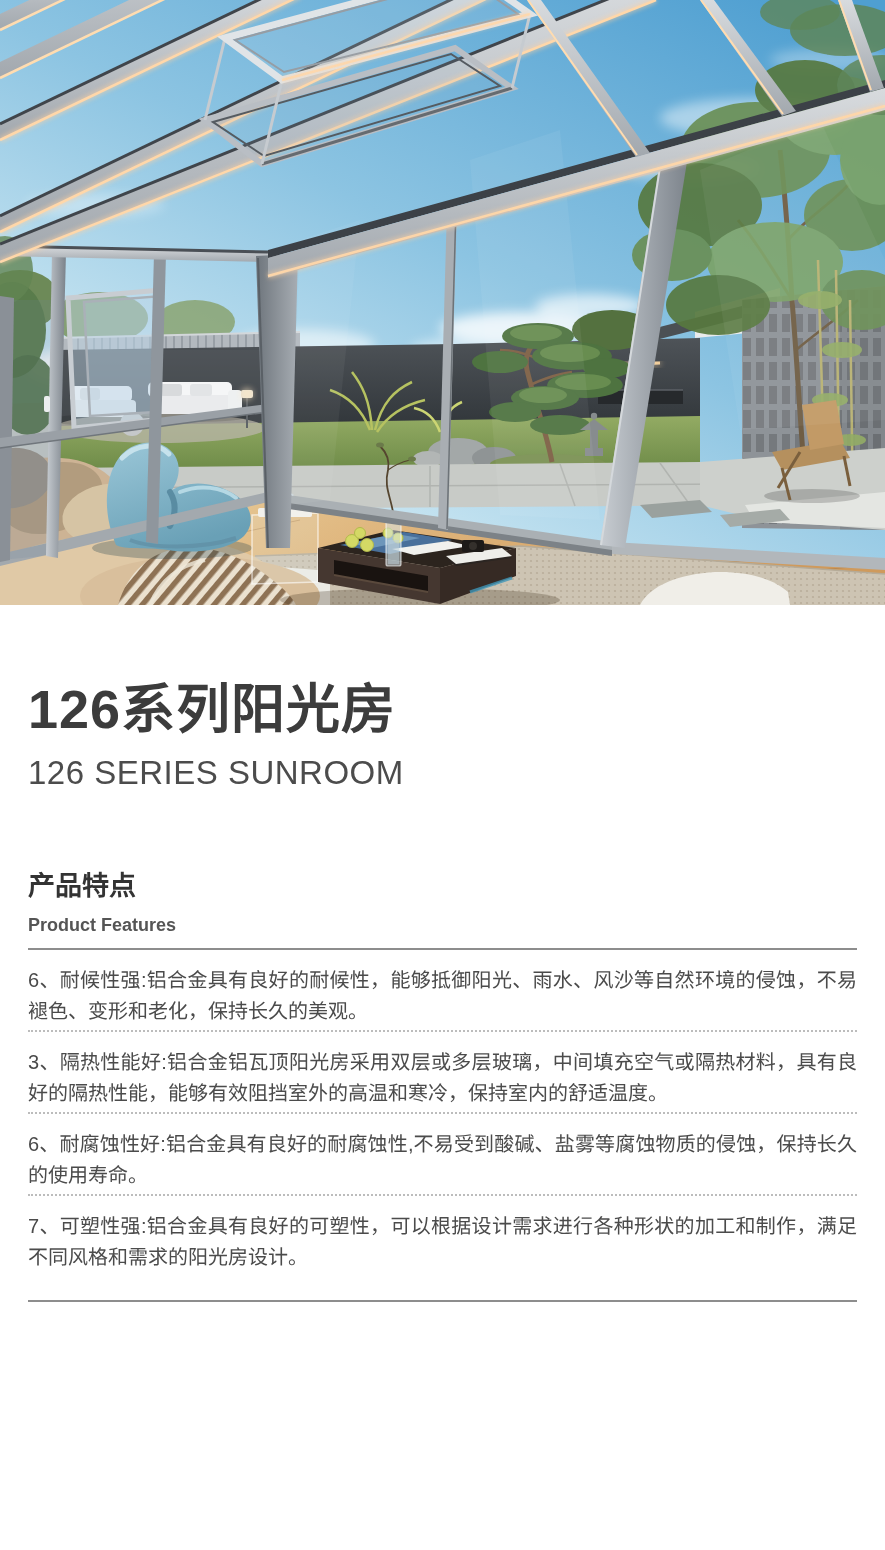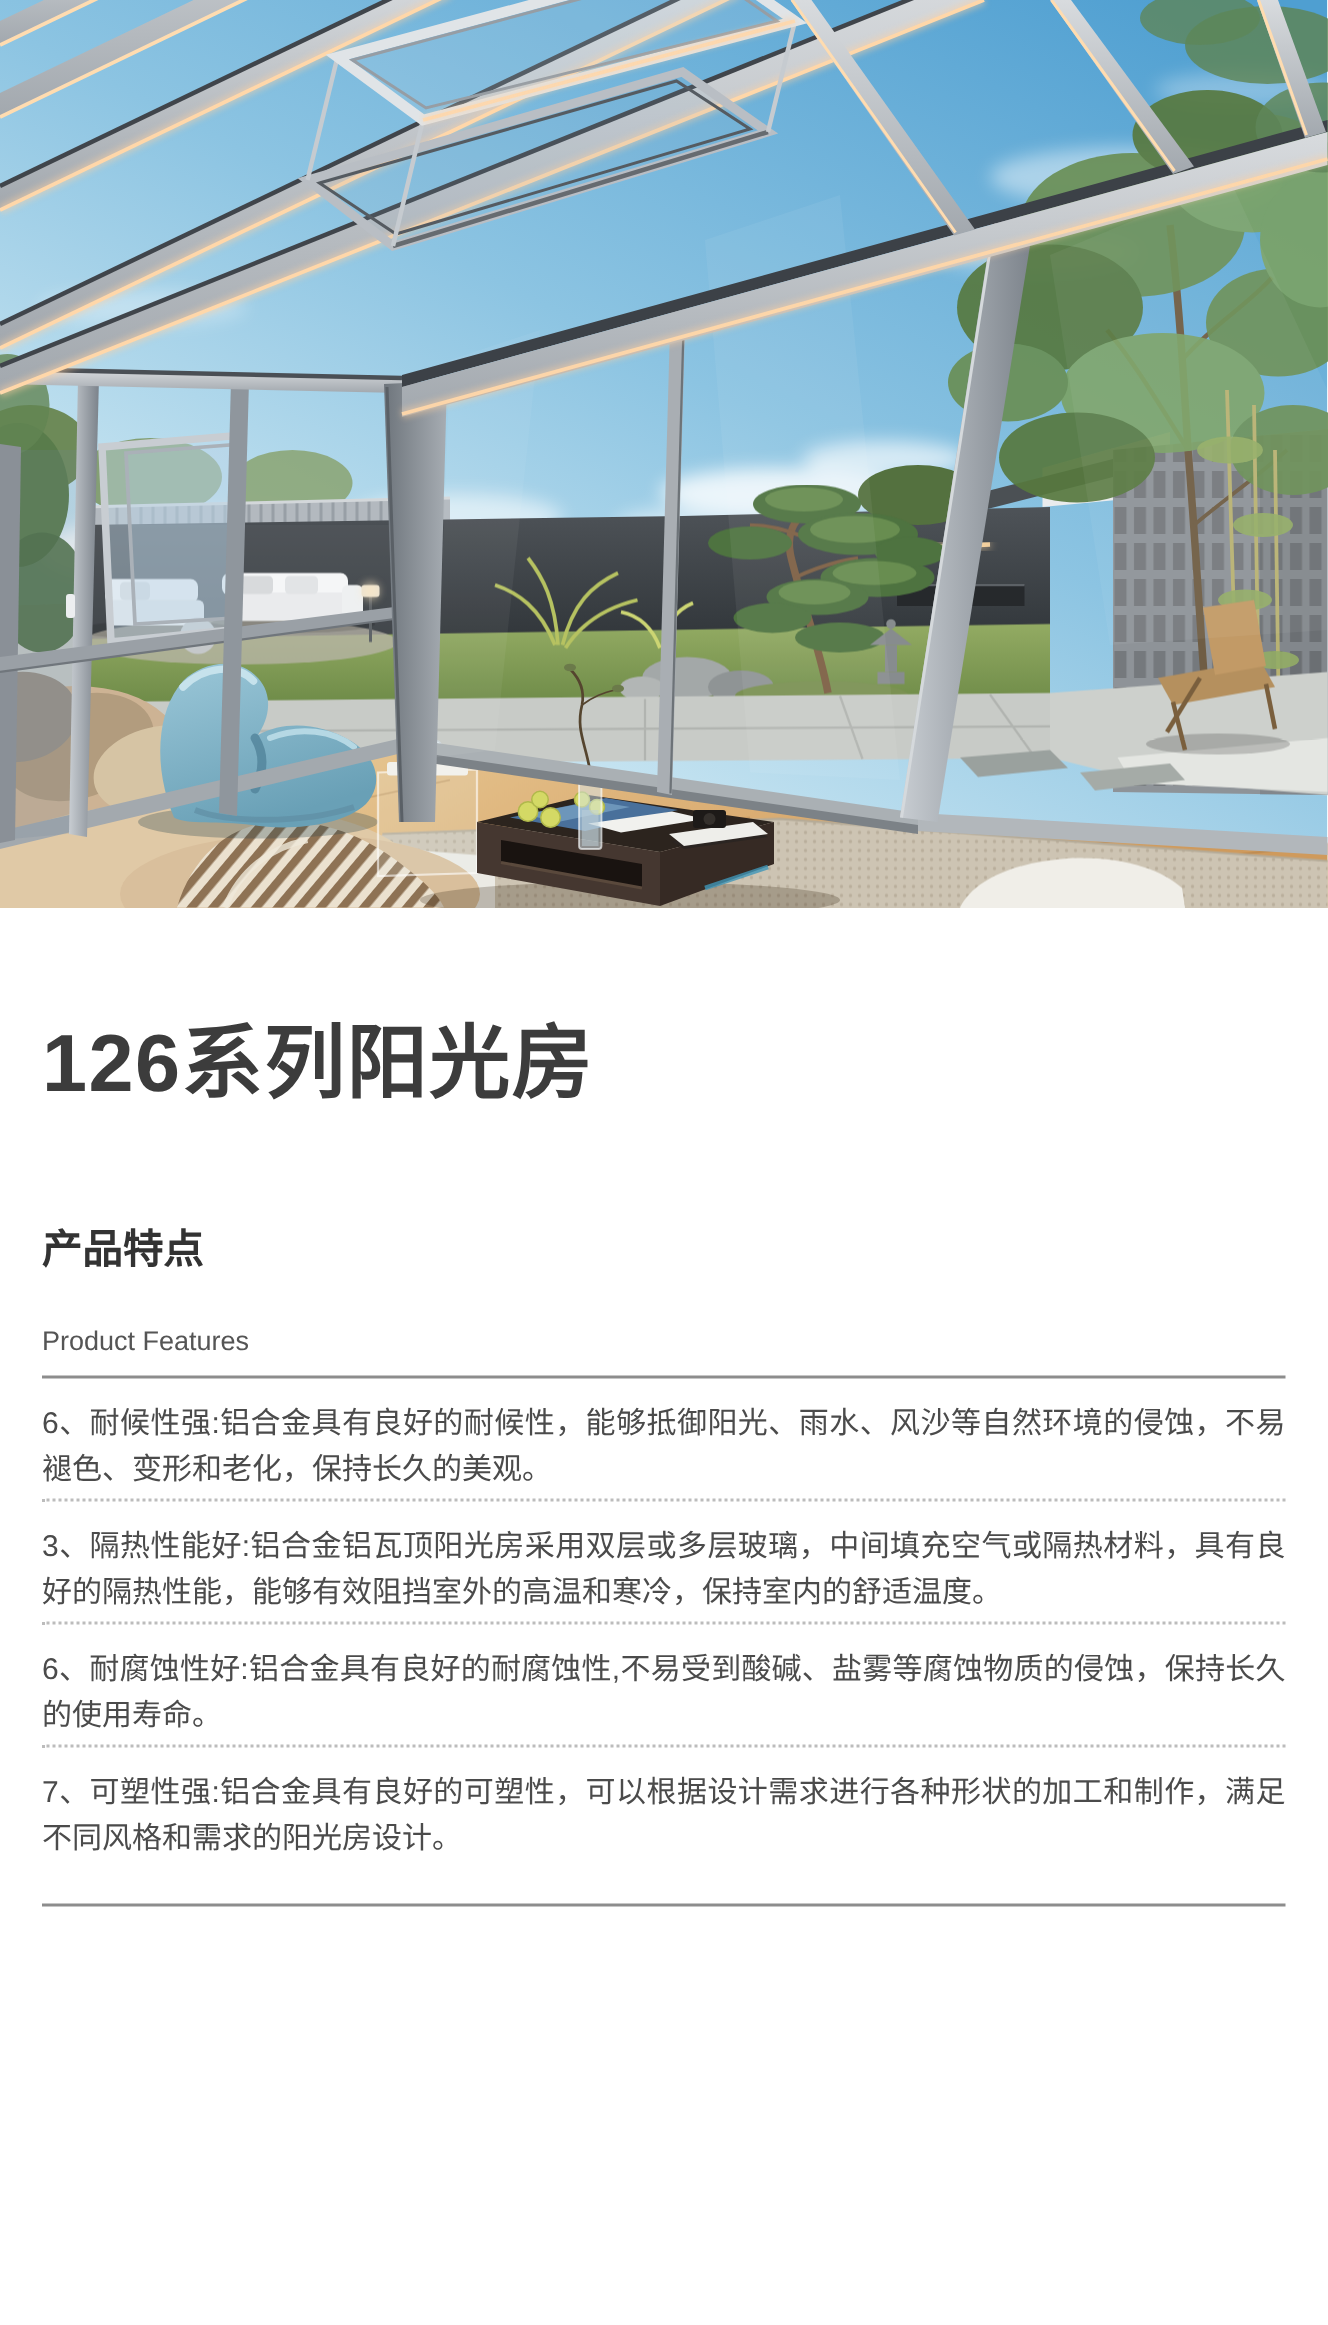--- a/index.html
+++ b/index.html
@@ -3,21 +3,21 @@
 <meta charset="utf-8">
 <style>
   html,body{margin:0;padding:0;background:#ffffff;}
   body{width:885px;font-family:"Liberation Sans","DejaVu Sans",sans-serif;color:#4b4b4b;}
   .hero{display:block;width:885px;height:605px;}
   .content{padding:0 28px 53px 28px;}
   .title-cn{margin:74px 0 16px 0;font-size:54px;line-height:1.12;font-weight:700;color:#3c3c3c;letter-spacing:1px;}
   .title-en{margin:16px 0 0 0;font-size:33px;line-height:1.1;font-weight:400;color:#4c4c4c;letter-spacing:.5px;}
   .section-head{margin-top:72px;display:flex;align-items:baseline;gap:12px;flex-direction:column;}
   .section-cn{font-size:27px;font-weight:700;color:#333333;}
-  .section-en{font-size:18px;font-weight:400;color:#555555;margin-top:22px;}
+  .section-en{font-size:18px;font-weight:700;color:#555555;}
   .divider{border:0;border-top:2px solid #8d8d8d;margin:12px 0 0 0;}
   .features{list-style:none;margin:0;padding:0;}
   .features li{font-size:20px;line-height:31px;color:#4b4b4b;padding:15px 0 3px 0;border-bottom:2px dotted #bcbcbc;text-align:justify;}
   .features li:last-child{border-bottom:2px solid #8d8d8d;padding-bottom:27px;}
 </style>
 </head>
 <body>
 
 <svg class="hero" viewBox="0 0 885 605" xmlns="http://www.w3.org/2000/svg" preserveAspectRatio="none" aria-label="sunroom rendering">
   <defs>
@@ -388,20 +388,21 @@
       <path d="M225,38 L470,-28 L530,14 L282,80 Z" fill="#b9d4e6" fill-opacity=".18" stroke="#e0e4e7" stroke-width="7"></path>
       <path d="M235,40 L466,-22 L518,14 L284,72 Z" fill="none" stroke="#969da4" stroke-width="2"></path>
       <line x1="282" y1="80" x2="530" y2="14" stroke="#ffdcb2" stroke-width="2.5" opacity=".9"></line>
       <line x1="282" y1="80" x2="530" y2="14" stroke="#ffd0a0" stroke-width="6" opacity=".45" filter="url(#glow)"></line>
     </g>
   </g>
 </svg>
 
 <div class="content">
   <h1 class="title-cn">126系列阳光房</h1>
+  <div class="title-en">126 SERIES SUNROOM</div>
 
   <div class="section-head">
     <span class="section-cn">产品特点</span>
     <span class="section-en">Product Features</span>
   </div>
   <hr class="divider">
 
   <ul class="features">
     <li>6、耐候性强:铝合金具有良好的耐候性，能够抵御阳光、雨水、风沙等自然环境的侵蚀，不易褪色、变形和老化，保持长久的美观。</li>
     <li>3、隔热性能好:铝合金铝瓦顶阳光房采用双层或多层玻璃，中间填充空气或隔热材料，具有良好的隔热性能，能够有效阻挡室外的高温和寒冷，保持室内的舒适温度。</li>

